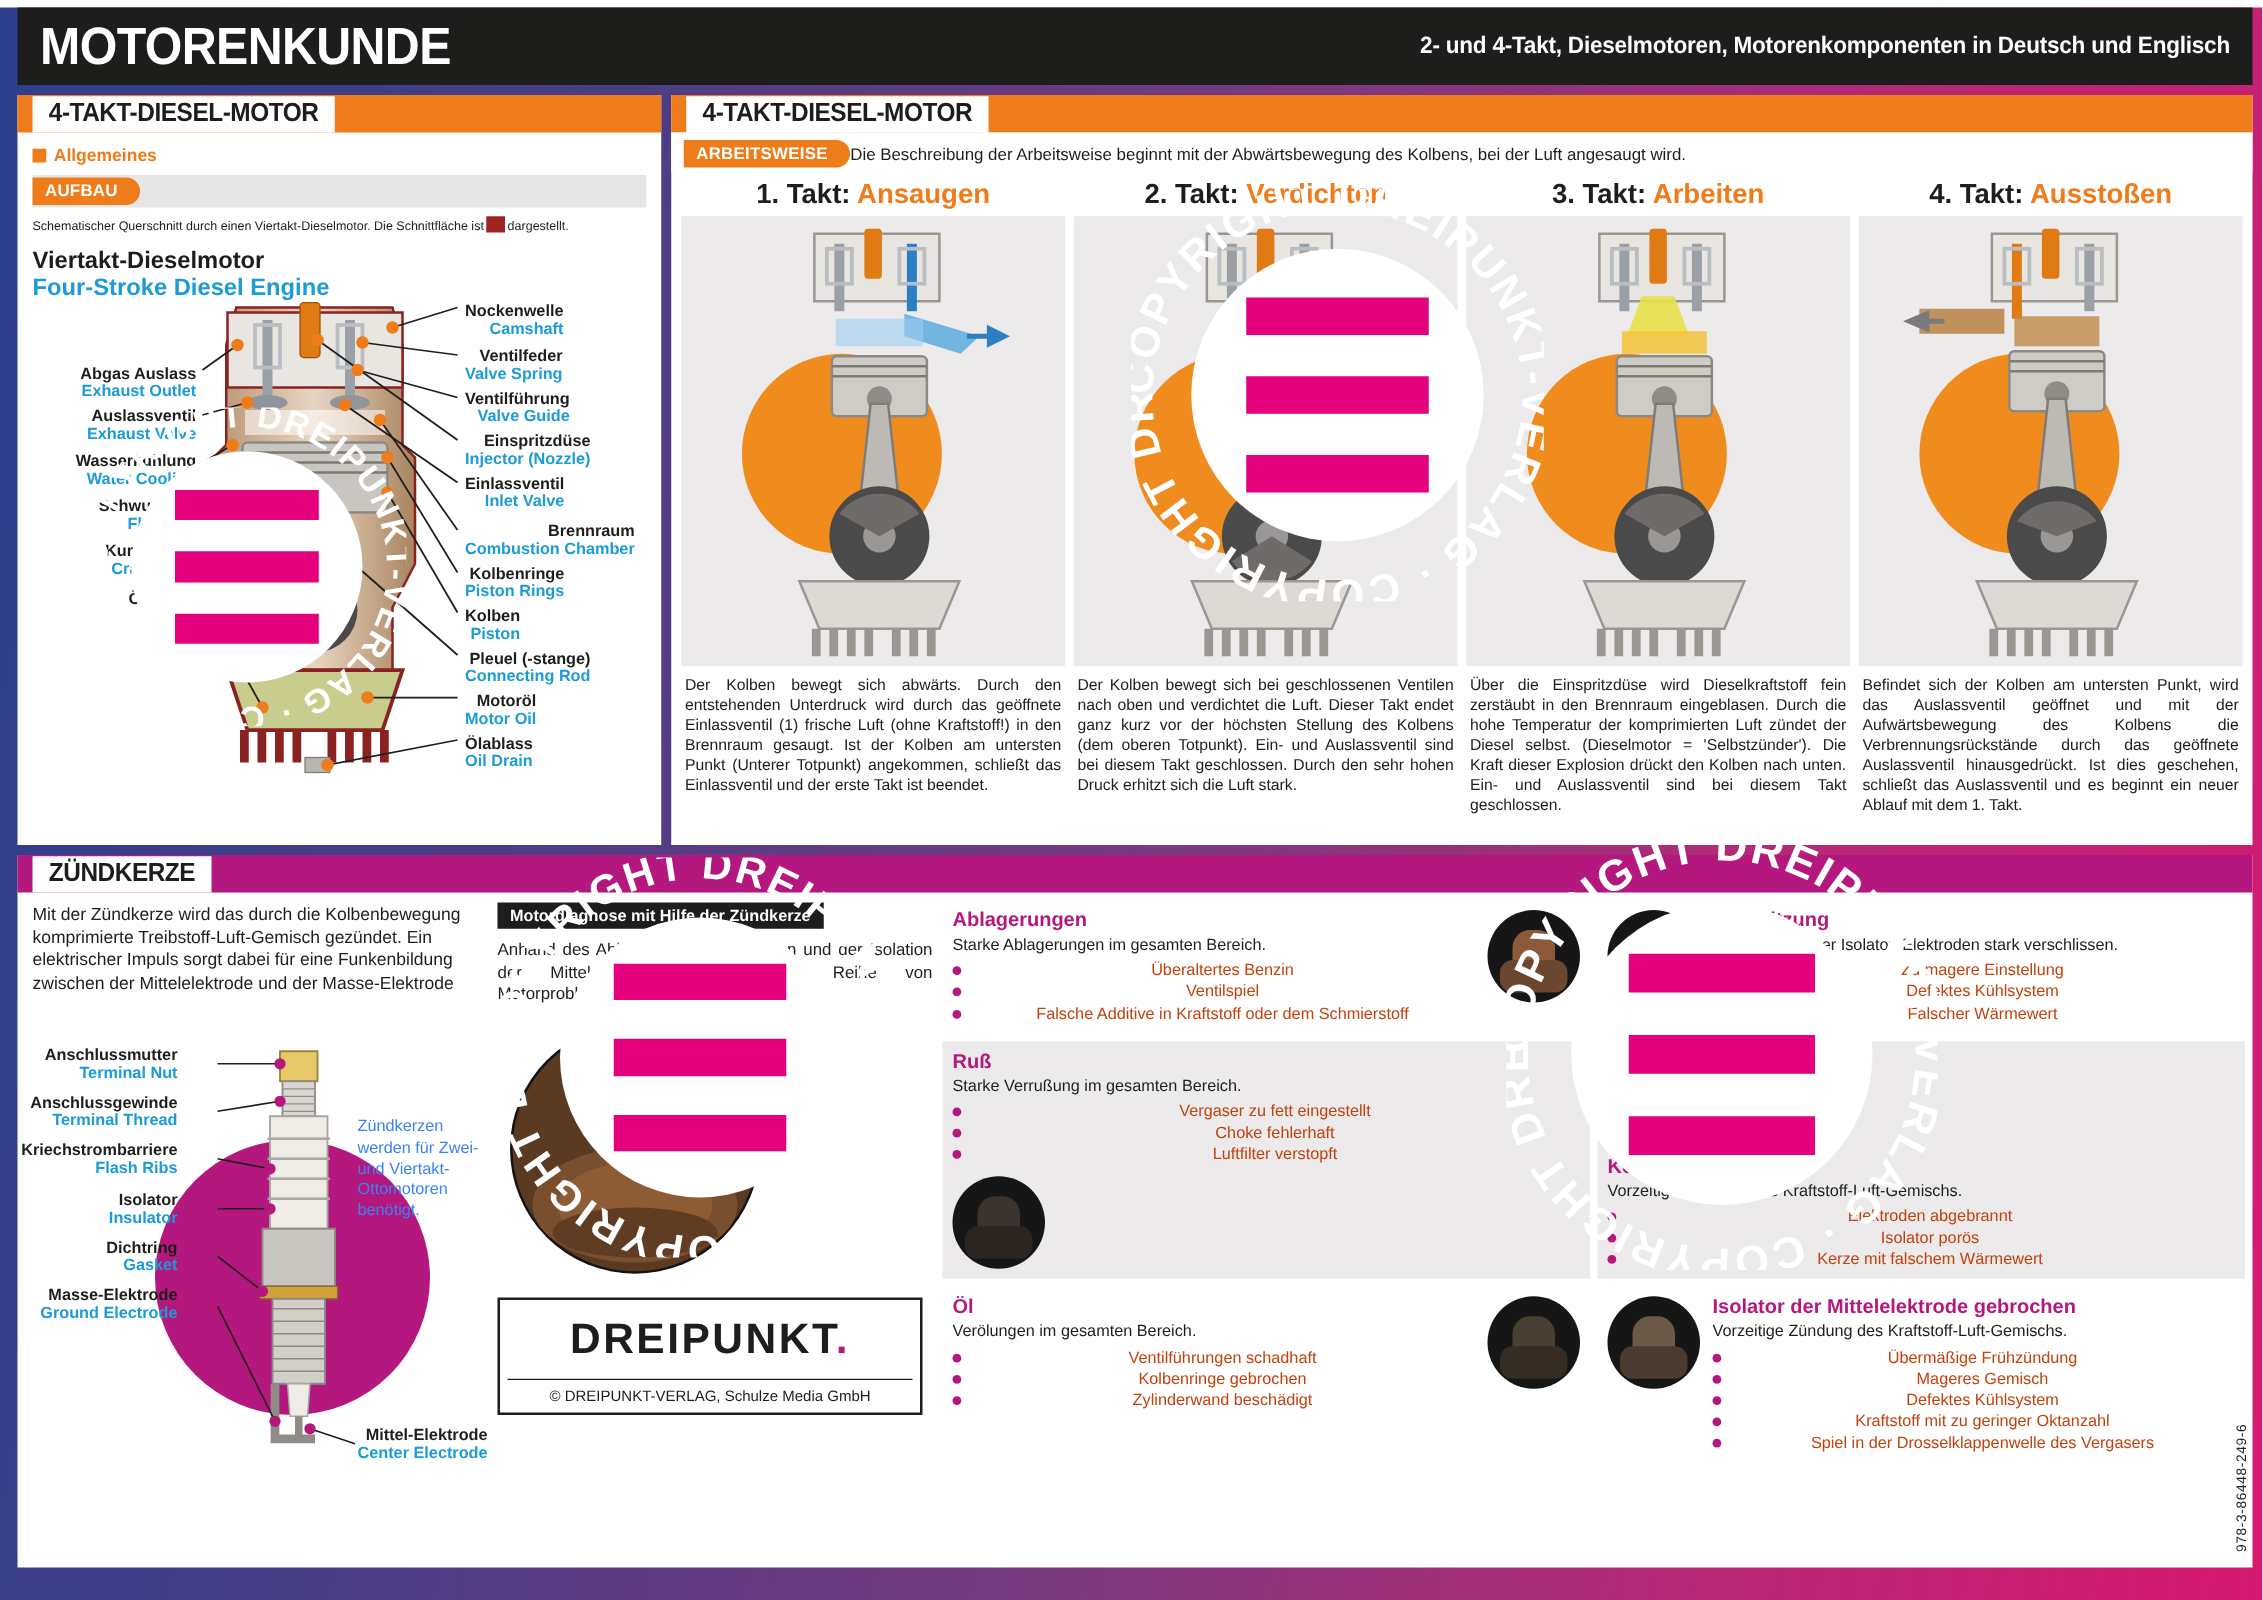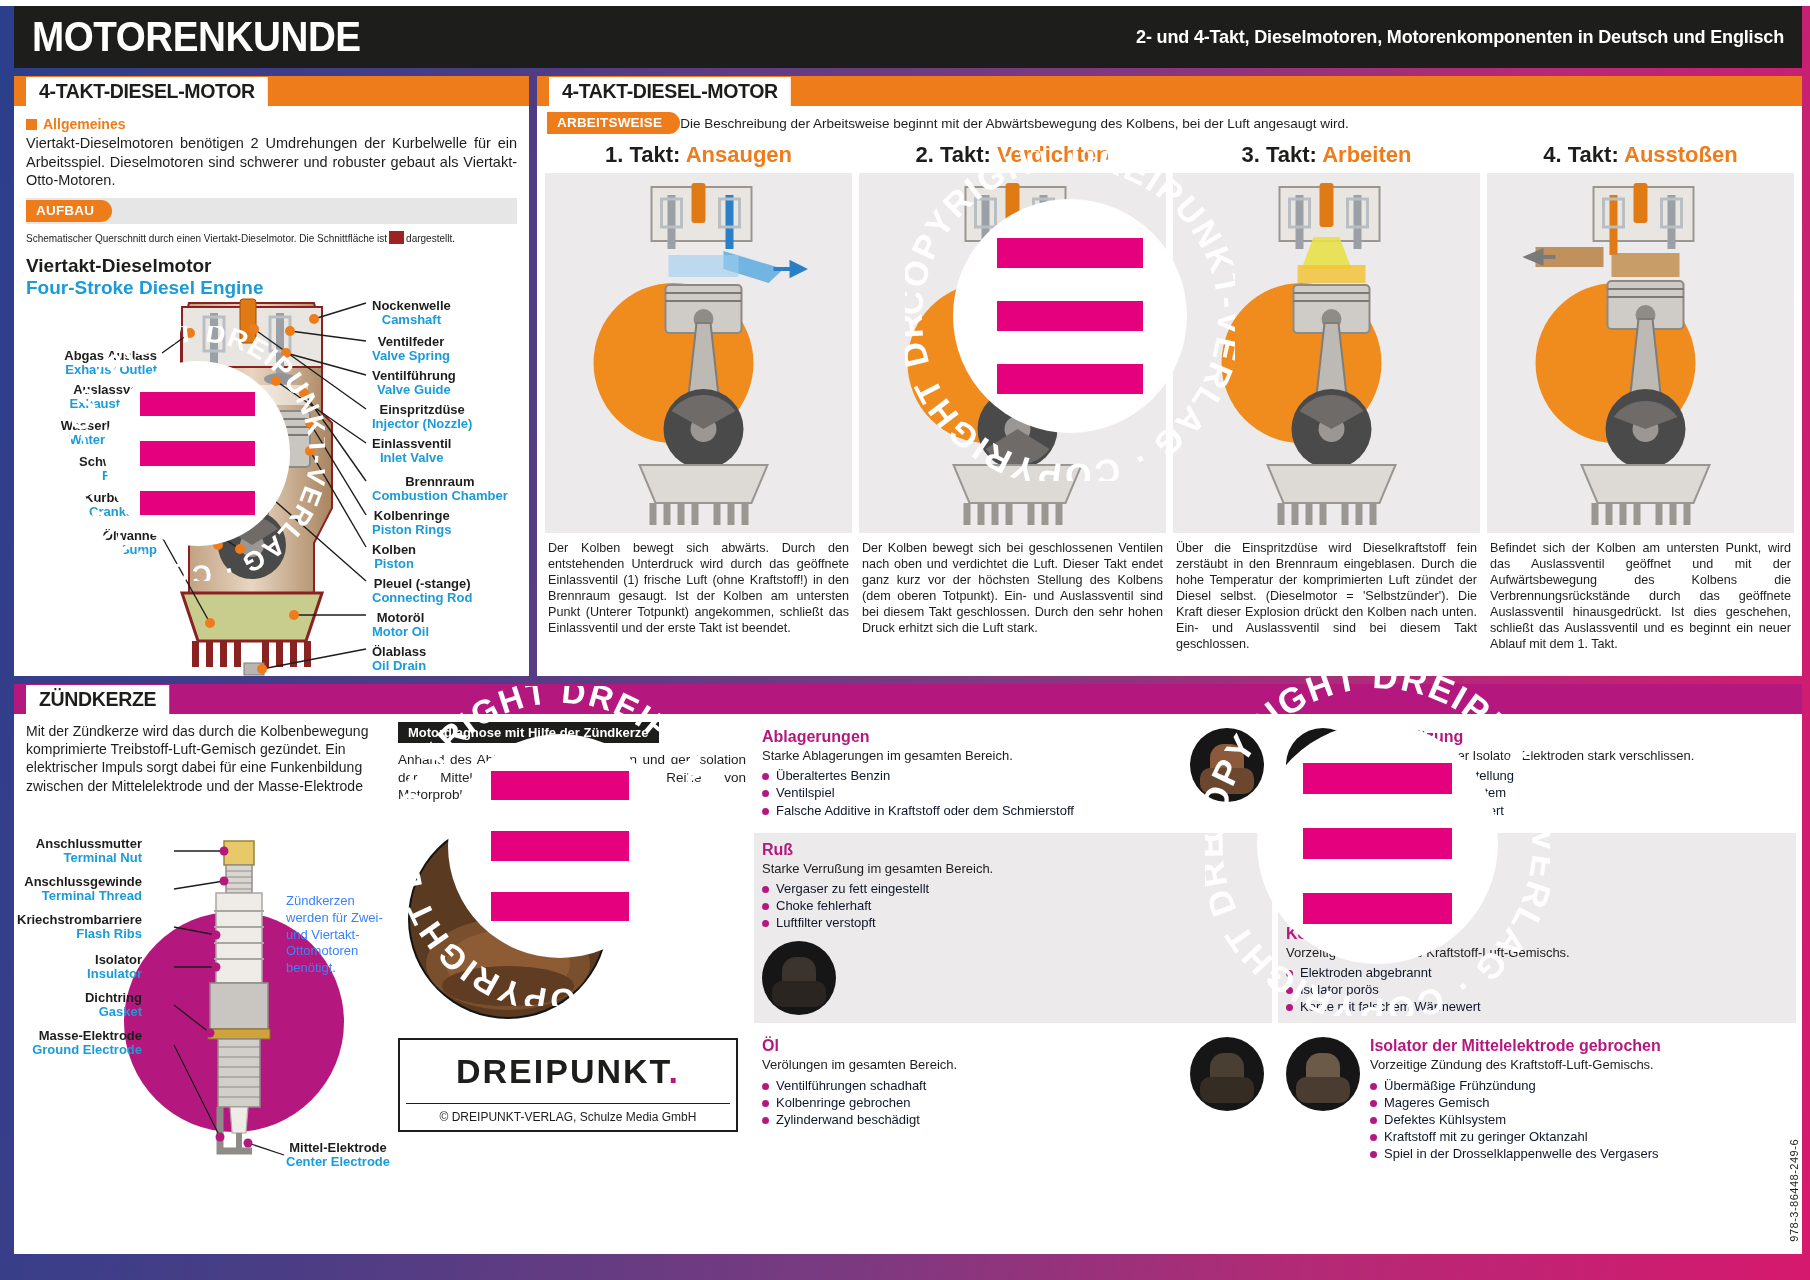--- a/index.html
+++ b/index.html
@@ -69,21 +69,21 @@
   .diag-title { margin-top:10px; }
   .diag-title .de { font-size:19px; font-weight:bold; color:#1d1d1b; }
   .diag-title .en { font-size:19px; font-weight:bold; color:#1b9bd8; }
 
   
   .engine-area { position:relative; flex:1; margin-top:2px; }
 
   .lbl { position:absolute; font-size:13px; font-weight:bold; line-height:1.08; }
   .lbl .de { color:#1d1d1b; display:block; white-space:nowrap;}
   .lbl .en { color:#1b9bd8; display:block; white-space:nowrap;}
-  .lbl.r { text-align:center; }
+  .lbl.r { text-align:right; }
   .lbl.l { text-align:right; }
 
   
   .arb-row { display:flex; align-items:center; padding:6px 10px 4px 10px; background:#fff; }
   .arb-row .txt { font-size:13.5px; color:#1d1d1b; }
 
   .strokes { display:flex; gap:7px; padding:0 8px 8px 8px; flex:1; }
   .stroke { flex:1; display:flex; flex-direction:column; }
   .stroke-head {
     font-size:22px; font-weight:bold; color:#1d1d1b; text-align:center; padding:4px 0 5px 0;
@@ -120,21 +120,21 @@
 
   .zk-cols { flex:1; display:flex; gap:6px; padding:6px 6px 6px 0;}
   .zk-col { flex:1; display:flex; flex-direction:column; gap:6px;}
 
   .fault { display:flex; gap:10px; padding:8px 8px 8px 8px; }
   .fault.shaded { background:#eceaea;flex-direction:column; }
   .fault .ftext { flex:1; }
   .fault h4 { font-size:16px; color:#b4187e; font-weight:bold; margin-bottom:2px;}
   .fault .desc { font-size:13px; line-height:1.25; color:#1d1d1b;}
   .fault ul { list-style:none; margin-top:3px;}
-  .fault li { font-size:13px; line-height:1.32; color:#0f172a; position:relative; padding-left:14px;}
+  .fault li { font-size:13px; line-height:1.32; color:#c2410c; position:relative; padding-left:14px;text-align:center;}
   .fault li:before {
     content:""; position:absolute; left:0; top:6px; width:7px; height:7px;
     background:#b4187e; border-radius:50%;
   }
   .plug-photo {
     width:74px; height:74px; border-radius:50%; background:#161616; flex:none;
     position:relative; overflow:hidden;
   }
   .plug-photo .cap {
     position:absolute; left:50%; top:16px; transform:translateX(-50%);
@@ -175,21 +175,20 @@
     <div class="panel left-panel">
       <div class="sec-bar">
         <div class="title">4-TAKT-DIESEL-MOTOR</div>
       </div>
 
       <div class="body-pad">
         <div class="allg-label">
           <span class="sq"></span>
           <span>Allgemeines</span>
         </div>
-        <div class="para">Viertakt-Dieselmotoren benötigen 2 Umdrehungen der Kurbelwelle für ein Arbeitsspiel. Dieselmotoren sind schwerer und robuster gebaut als Viertakt-Otto-Motoren.</div>
 
         <div class="pill-row">
           <div class="pill">AUFBAU</div>
         </div>
 
         <div class="aufbau-text">
           <span>Schematischer Querschnitt durch einen Viertakt-Dieselmotor. Die Schnittfläche ist</span><span class="darkred-sq"></span><span>dargestellt.</span>
         </div>
 
         <div class="diag-title">

